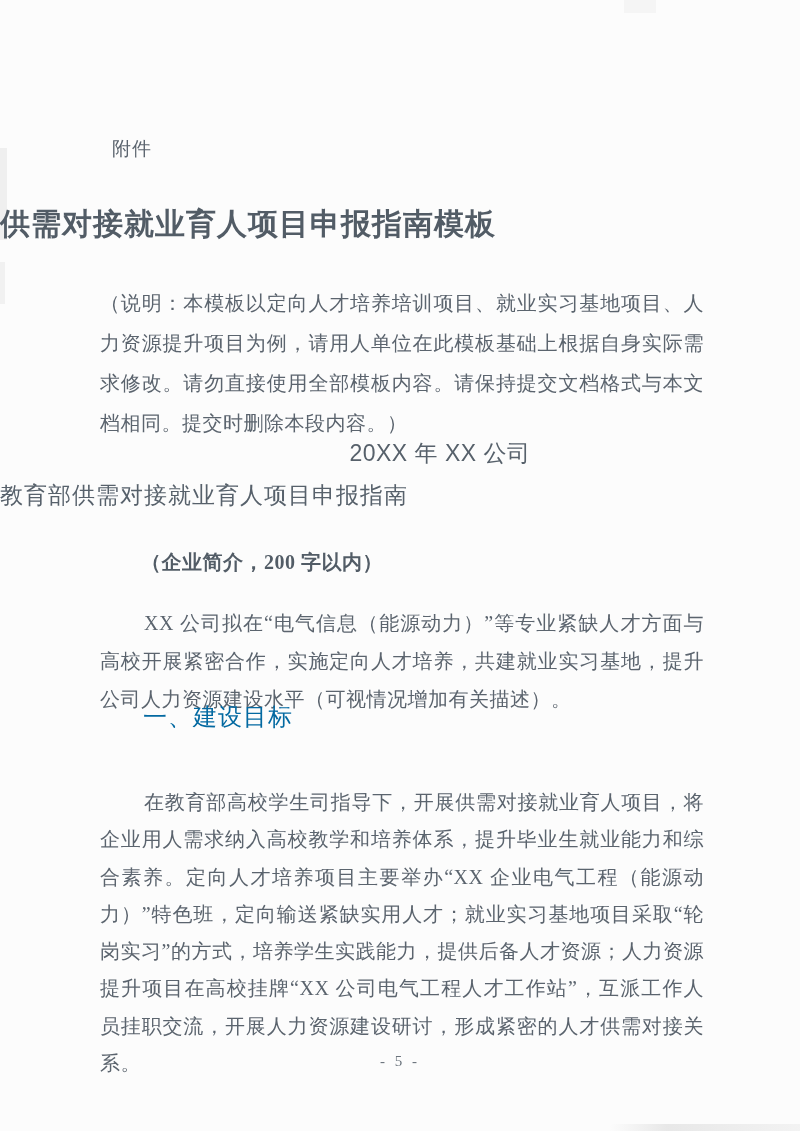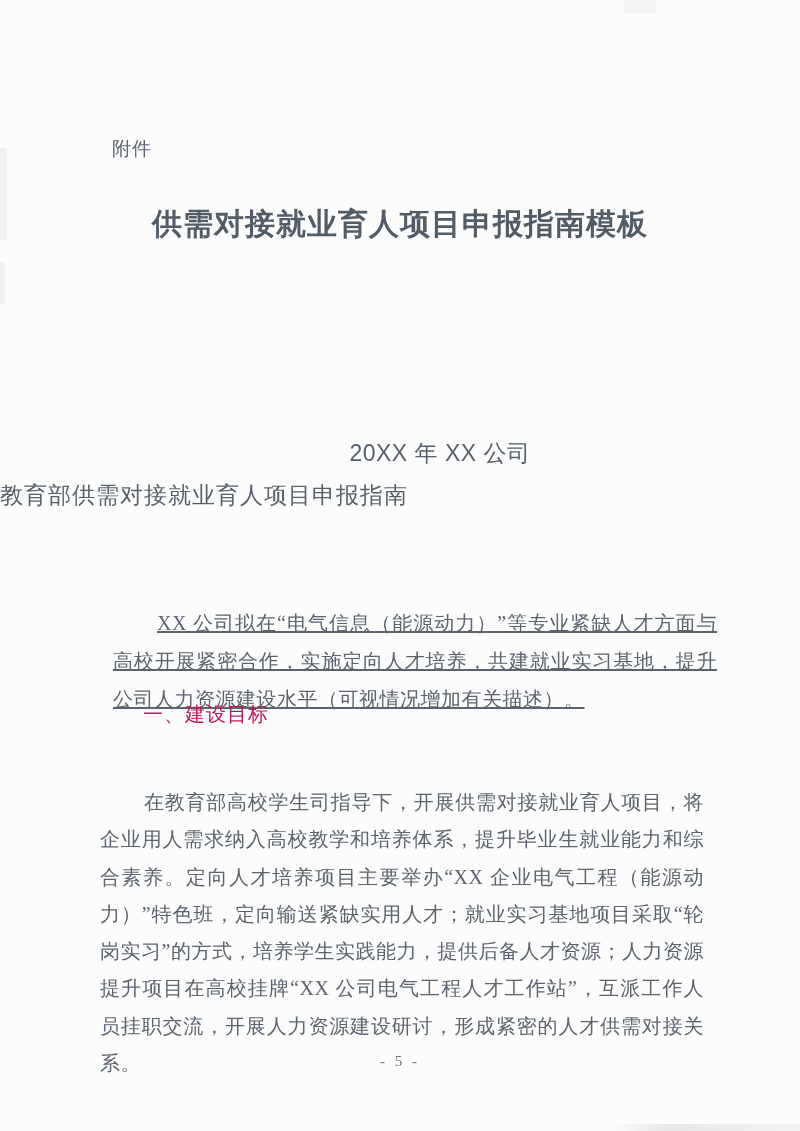--- a/index.html
+++ b/index.html
@@ -26,21 +26,21 @@
     top: 107px;
     font-size: 19px;
     letter-spacing: 1px;
     margin-top: 29px;
   }
   .main-title {
     position: absolute;
     left: 0;
     top: 184px;
     width: 100%;
-    text-align: center;
+    text-align: left;
     font-size: 30px;
     font-weight: bold;
     letter-spacing: 1px;
     color: #525c66;
   }
   .note-para {
     position: absolute;
     left: 100px;
     top: 263px;
     width: 604px;
@@ -74,38 +74,37 @@
     position: absolute;
     left: 141px;
     top: 549px;
     font-size: 20px;
     font-weight: bold;
     letter-spacing: 0.5px;
     color: #525c66;
   }
   .intro-body {
     position: absolute;
-    left: 113px;
+    left: 100px;
     top: 584px;
     width: 604px;
     font-size: 20px;
     line-height: 38px;
     text-indent: 2.2em;
     text-align: justify;
     text-justify: inter-character;
     letter-spacing: 0.5px;
-    text-decoration: underline;
   }
   .section-heading {
     position: absolute;
     left: 143px;
     top: 701px;
-    font-size: 20px;
+    font-size: 24px;
     letter-spacing: 1px;
-    color: #be185d;
+    color: #0369a1;
   }
   .section-body {
     position: absolute;
     left: 100px;
     top: 764px;
     width: 604px;
     font-size: 20px;
     line-height: 37.3px;
     text-indent: 2.2em;
     text-align: justify;
@@ -140,25 +139,27 @@
 
   <div class="artifact artifact-left-1"></div>
   <div class="artifact artifact-left-2"></div>
   <div class="artifact artifact-top-right"></div>
   <div class="artifact artifact-bottom-shadow"></div>
 
   <div class="attachment-label serif">附件</div>
 
   <h1 class="main-title serif">供需对接就业育人项目申报指南模板</h1>
 
+  <p class="note-para serif">（说明：本模板以定向人才培养培训项目、就业实习基地项目、人力资源提升项目为例，请用人单位在此模板基础上根据自身实际需求修改。请勿直接使用全部模板内容。请保持提交文档格式与本文档相同。提交时删除本段内容。）</p>
 
   <div class="subtitle-1 sans">20XX 年 XX 公司</div>
 
   <div class="subtitle-2 sans">教育部供需对接就业育人项目申报指南</div>
 
+  <div class="intro-label serif">（企业简介，200 字以内）</div>
 
   <p class="intro-body serif">XX 公司拟在“电气信息（能源动力）”等专业紧缺人才方面与高校开展紧密合作，实施定向人才培养，共建就业实习基地，提升公司人力资源建设水平（可视情况增加有关描述）。</p>
 
   <div class="section-heading sans">一、建设目标</div>
 
   <p class="section-body serif">在教育部高校学生司指导下，开展供需对接就业育人项目，将企业用人需求纳入高校教学和培养体系，提升毕业生就业能力和综合素养。定向人才培养项目主要举办“XX 企业电气工程（能源动力）”特色班，定向输送紧缺实用人才；就业实习基地项目采取“轮岗实习”的方式，培养学生实践能力，提供后备人才资源；人力资源提升项目在高校挂牌“XX 公司电气工程人才工作站”，互派工作人员挂职交流，开展人力资源建设研讨，形成紧密的人才供需对接关系。</p>
 
   <div class="page-number serif">- 5 -</div>
 
 </div>

